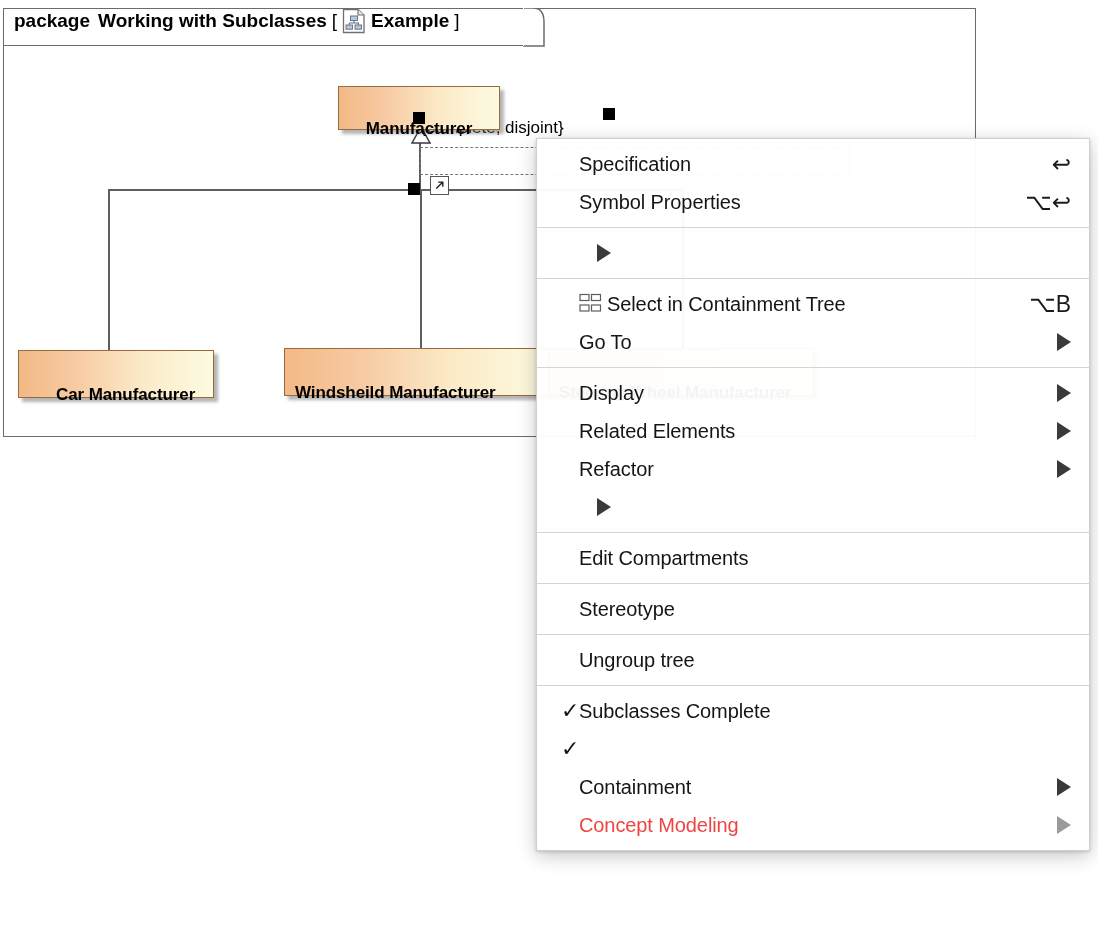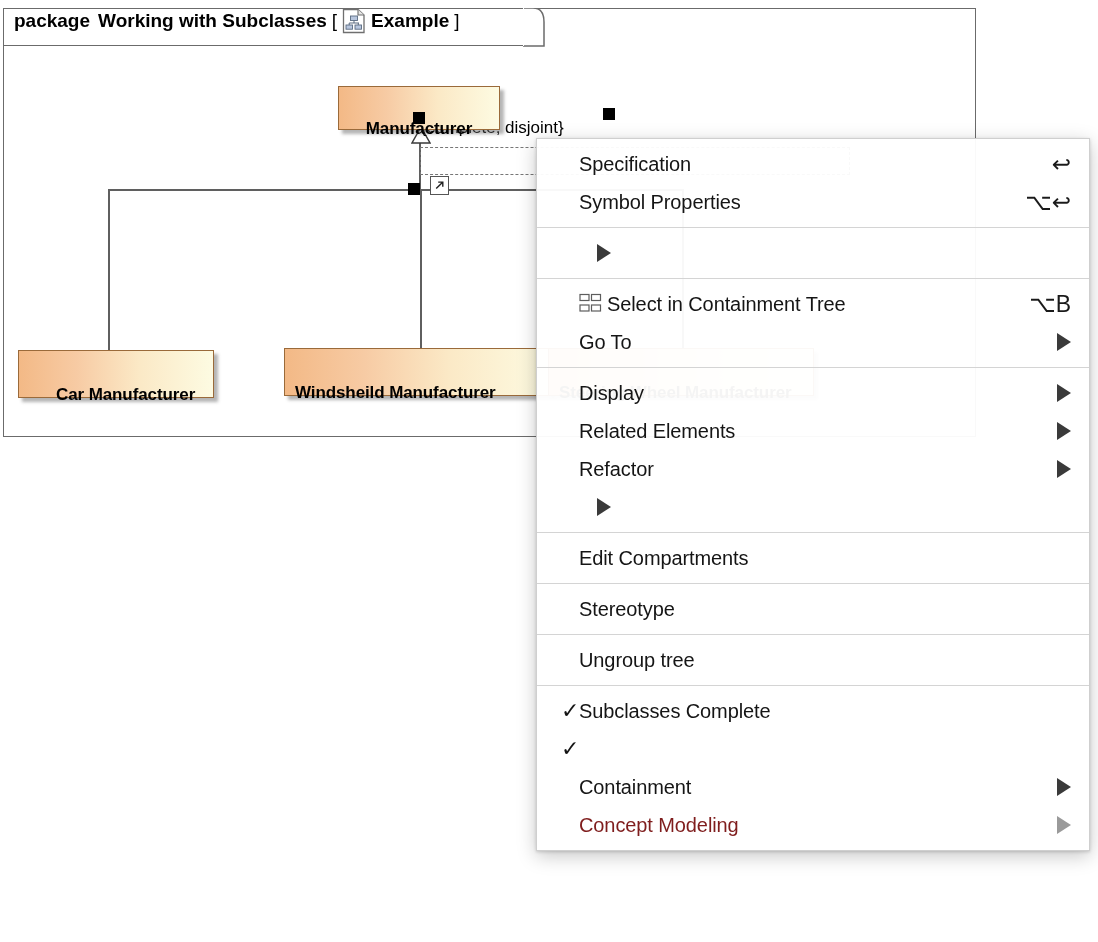--- a/index.html
+++ b/index.html
@@ -110,21 +110,21 @@
     box-sizing:border-box;
   }
   .mi .chk{
     width:18px;flex:0 0 18px;font-size:22px;line-height:1;color:#151515;
     display:flex;align-items:center;justify-content:flex-start;
   }
   .mi .micon{
     width:28px;flex:0 0 28px;display:flex;align-items:center;justify-content:flex-start;
   }
   .mi .lbl{flex:1 1 auto;font-size:20px;letter-spacing:-0.1px;}
-  .mi.disabled .lbl{color:#7f1d1d;}
+  .mi.disabled .lbl{color:#ef4444;}
   .mi .shortcut{
     flex:0 0 auto;font-size:23px;color:#1a1a1a;margin-left:18px;letter-spacing:0px;
   }
   .mi .arrow{
     flex:0 0 auto;margin-left:18px;width:0;height:0;
     border-top:9px solid transparent;border-bottom:9px solid transparent;
     border-left:14px solid #3a3a3a;
   }
   .mi.disabled .arrow{border-left-color:#9a9a9a;}
   .sep{height:1px;background:#d4d4d4;margin:6px 0 6px 0;}

